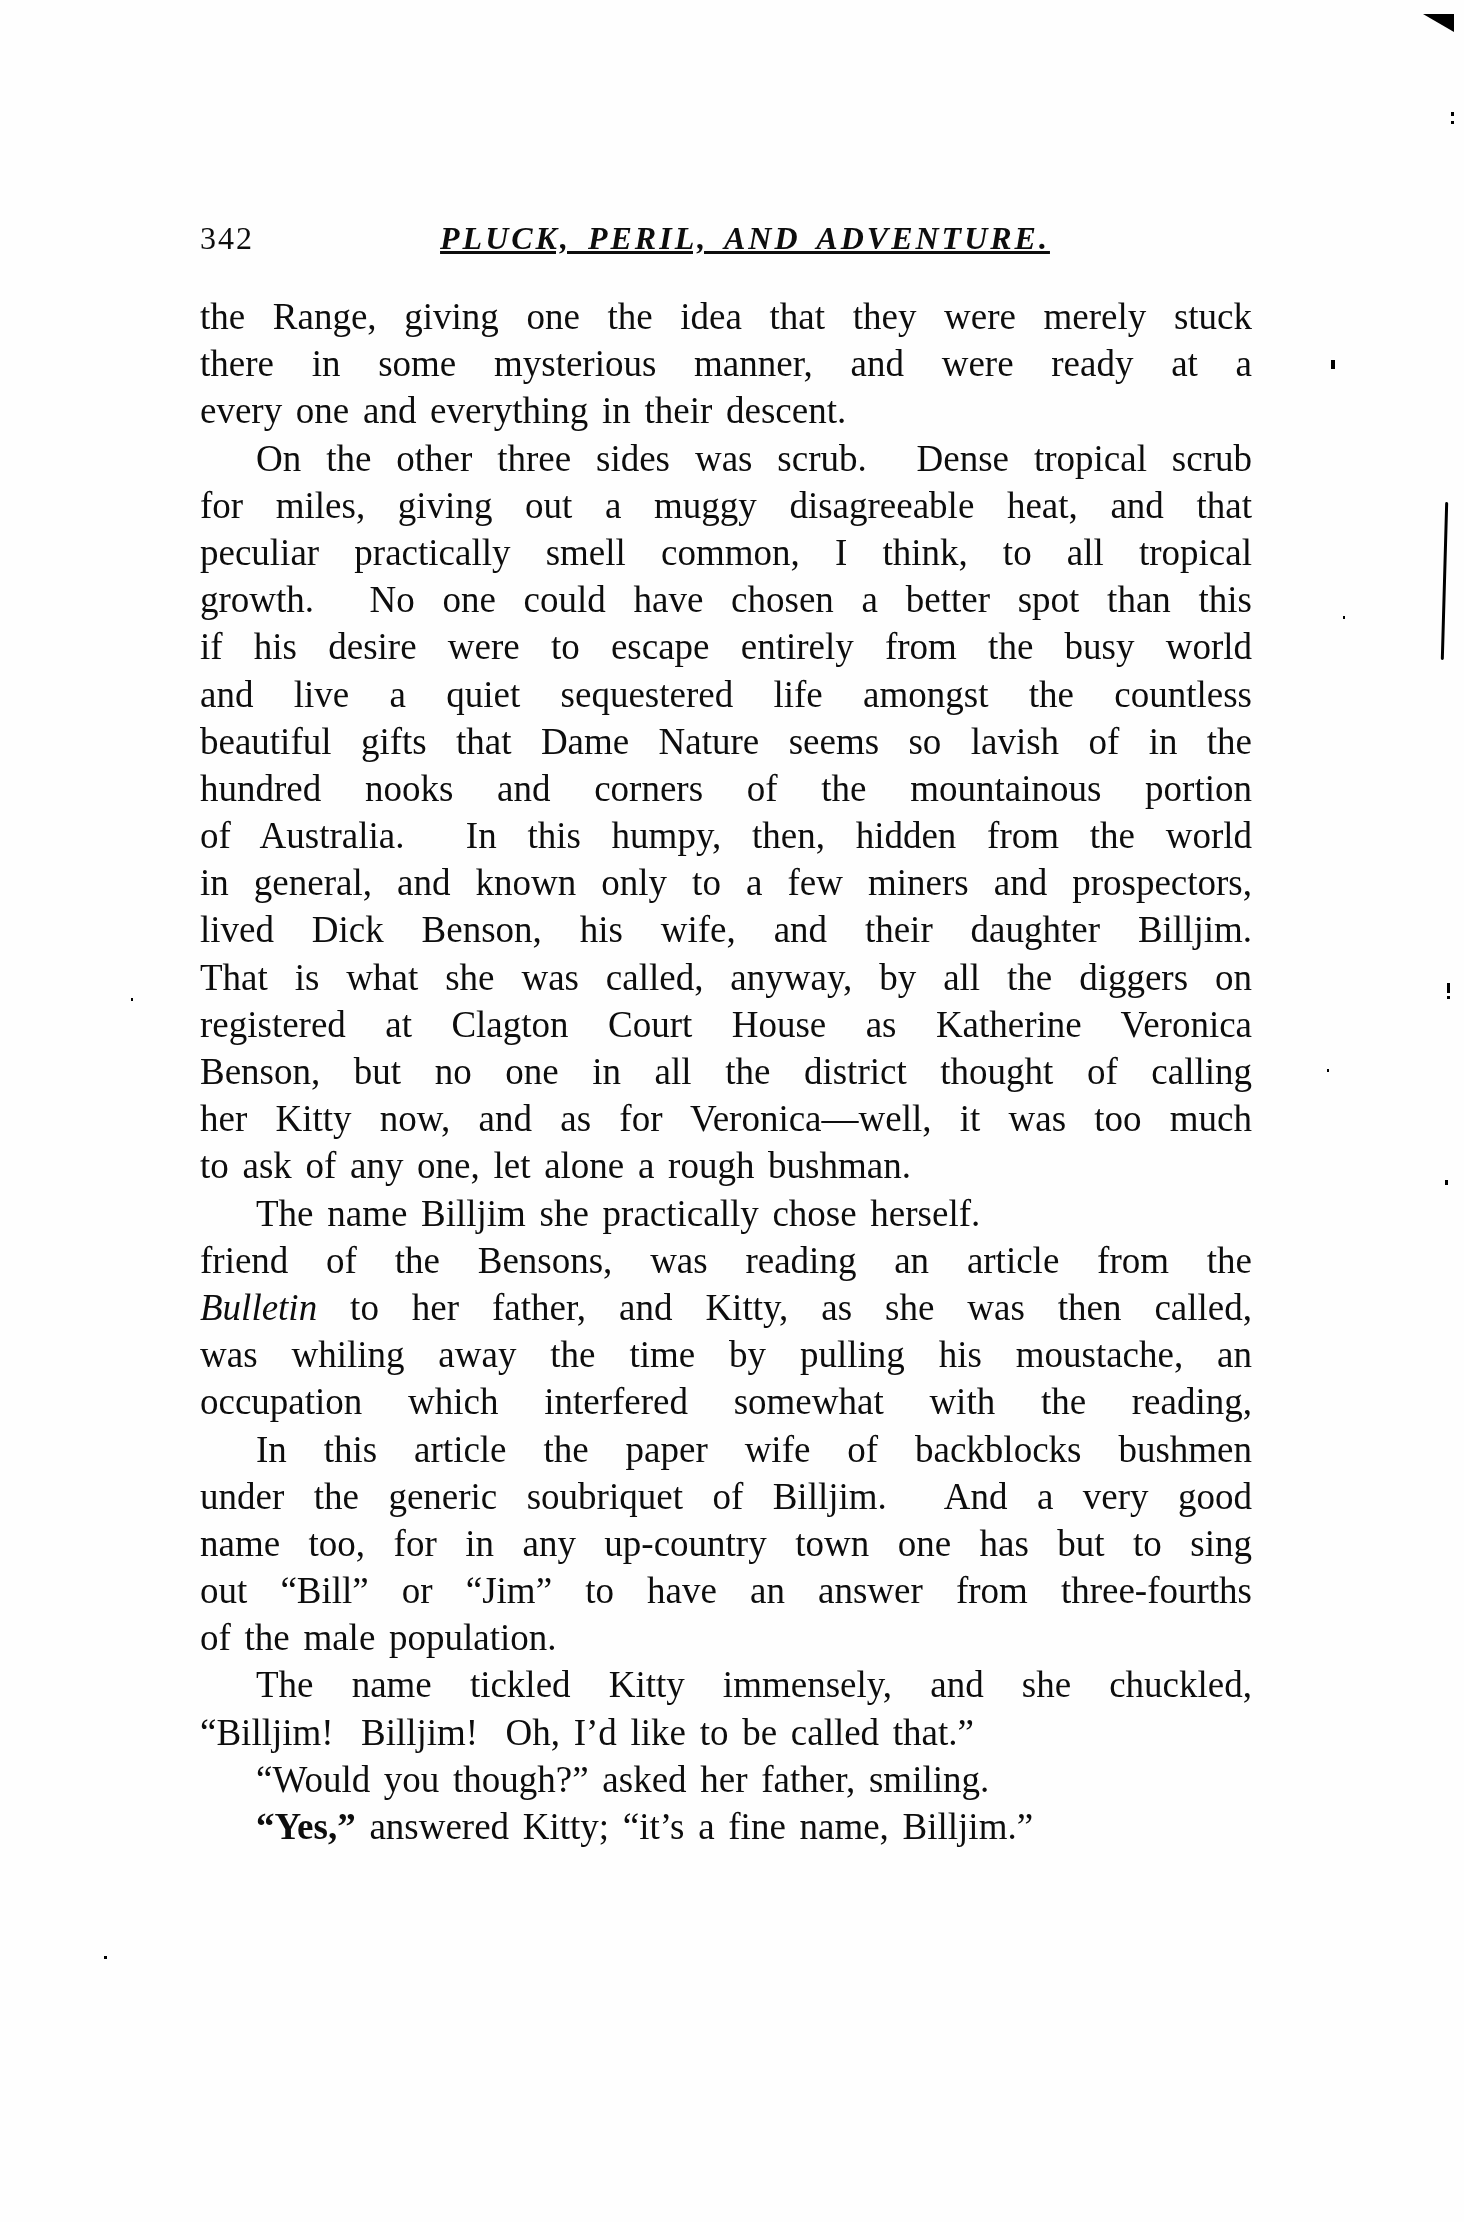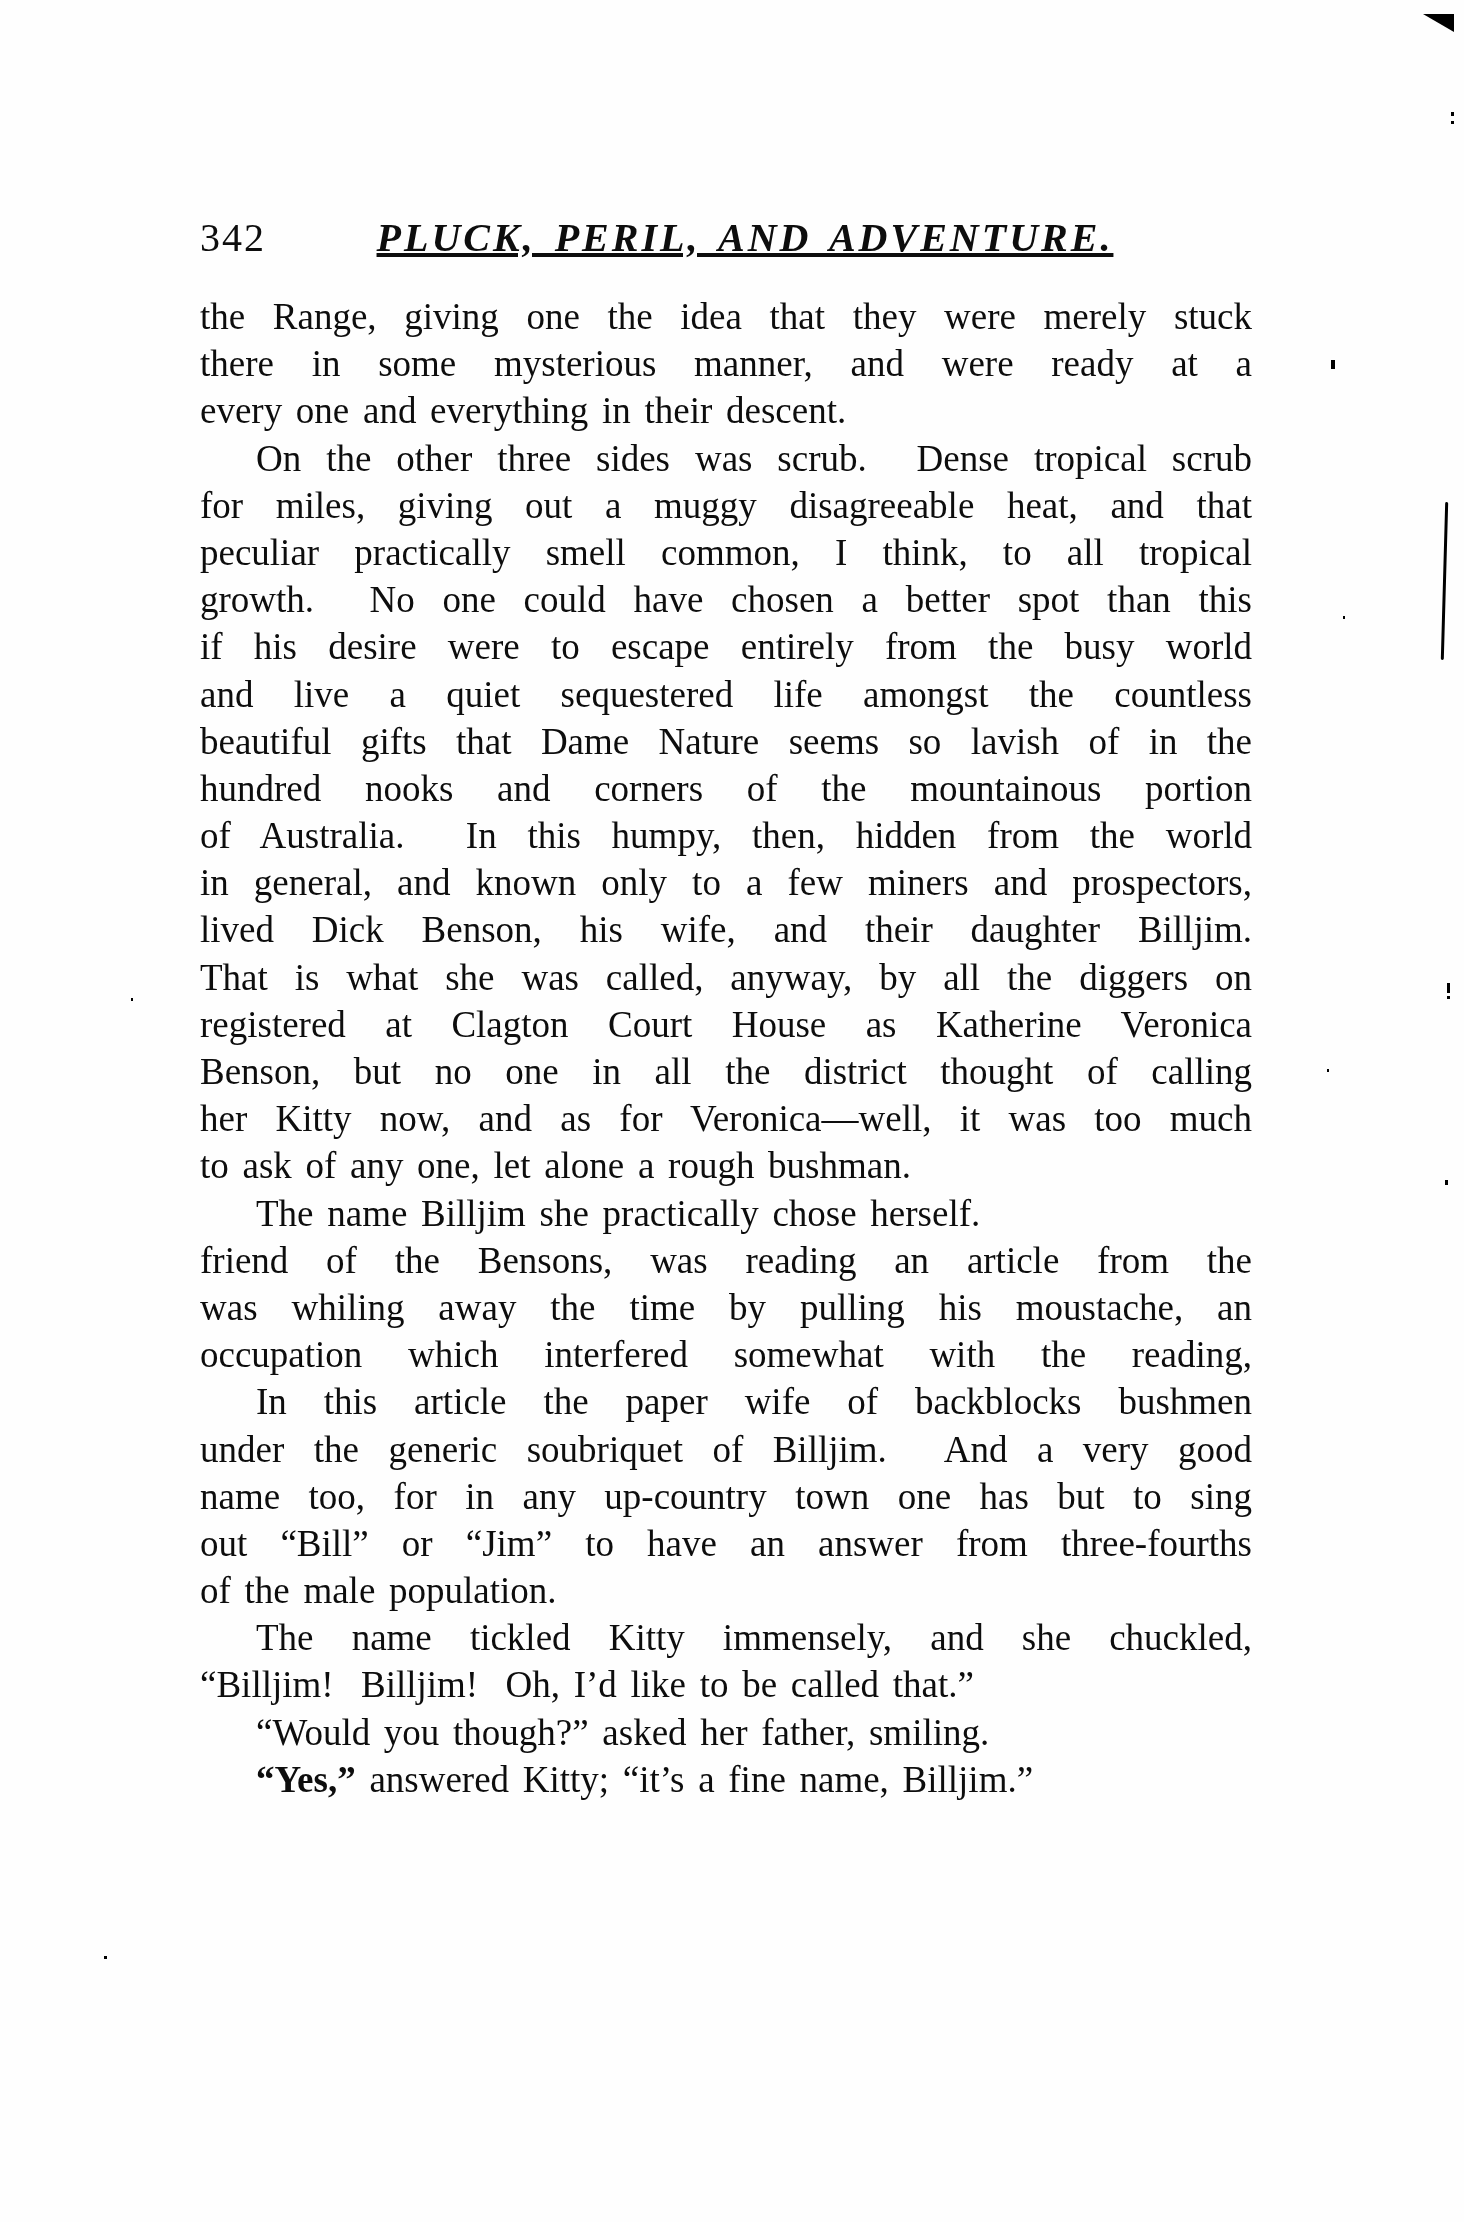--- a/index.html
+++ b/index.html
@@ -16,21 +16,21 @@
     font-family: "Liberation Serif", "DejaVu Serif", serif;
     color: #0d0d0d;
   }
   .header-row {
     position: absolute;
     left: 200px;
     top: 216px;
     width: 1050px;
     height: 44px;
     line-height: 44px;
-    font-size: 40px;
+    font-size: 32px;
   }
   .page-number {
     position: absolute;
     left: 0;
     top: 0;
     letter-spacing: 2px;
   }
   .page-title {
     text-align: center;
     margin-left: 40px;
@@ -108,20 +108,21 @@
       <div class="line just"><span>of Australia.&nbsp; In this humpy, then, hidden from the world</span></div>
       <div class="line just"><span>in general, and known only to a few miners and prospectors,</span></div>
       <div class="line just"><span>lived Dick Benson, his wife, and their daughter Billjim.</span></div>
       <div class="line just"><span>That is what she was called, anyway, by all the diggers on</span></div>
       <div class="line just"><span>registered at Clagton Court House as Katherine Veronica</span></div>
       <div class="line just"><span>Benson, but no one in all the district thought of calling</span></div>
       <div class="line just"><span>her Kitty now, and as for Veronica—well, it was too much</span></div>
       <div class="line"><span>to ask of any one, let alone a rough bushman.</span></div>
       <div class="line indent"><span>The name Billjim she practically chose herself.</span></div>
       <div class="line just"><span>friend of the Bensons, was reading an article from the</span></div>
+      <div class="line just"><span class="em">Bulletin</span><span> to her father, and Kitty, as she was then called,</span></div>
       <div class="line just"><span>was whiling away the time by pulling his moustache, an</span></div>
       <div class="line just"><span>occupation which interfered somewhat with the reading,</span></div>
       <div class="line indent just"><span>In this article the paper wife of backblocks bushmen</span></div>
       <div class="line just"><span>under the generic soubriquet of Billjim.&nbsp; And a very good</span></div>
       <div class="line just"><span>name too, for in any up-country town one has but to sing</span></div>
       <div class="line just"><span>out “Bill” or “Jim” to have an answer from three-fourths</span></div>
       <div class="line"><span>of the male population.</span></div>
       <div class="line indent just"><span>The name tickled Kitty immensely, and she chuckled,</span></div>
       <div class="line"><span>“Billjim!&nbsp; Billjim!&nbsp; Oh, I’d like to be called that.”</span></div>
       <div class="line indent"><span>“Would you though?” asked her father, smiling.</span></div>

